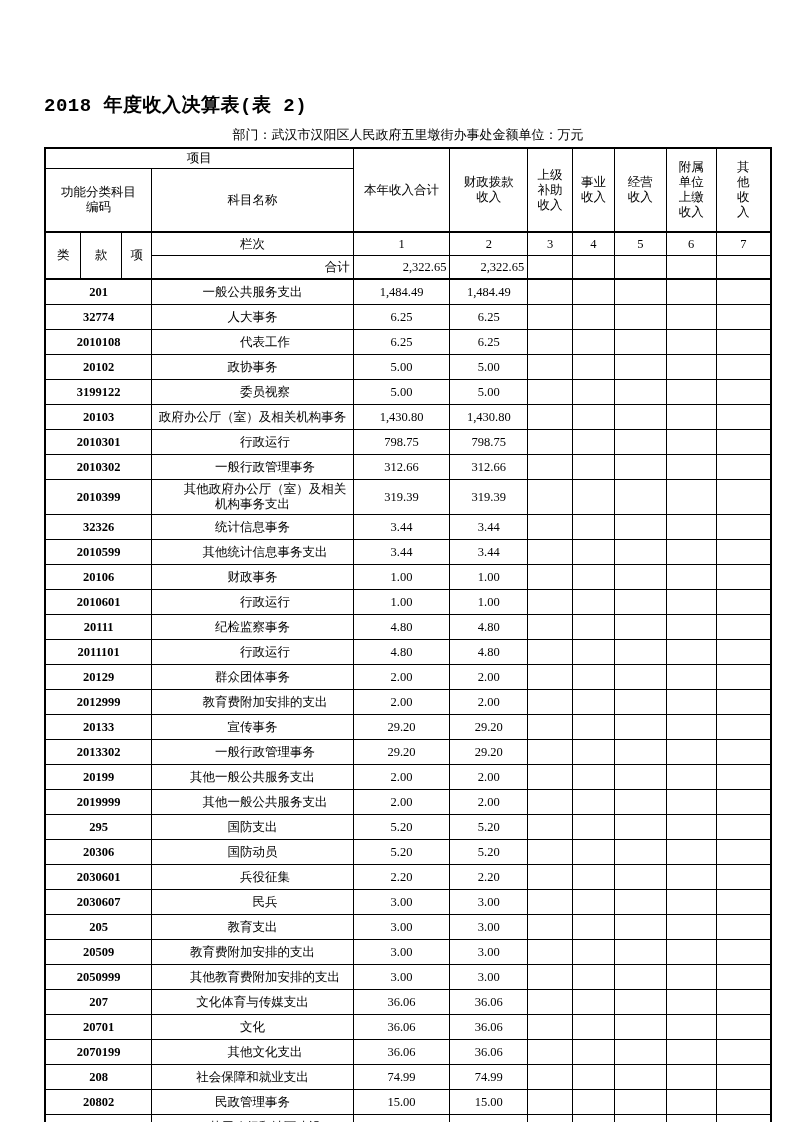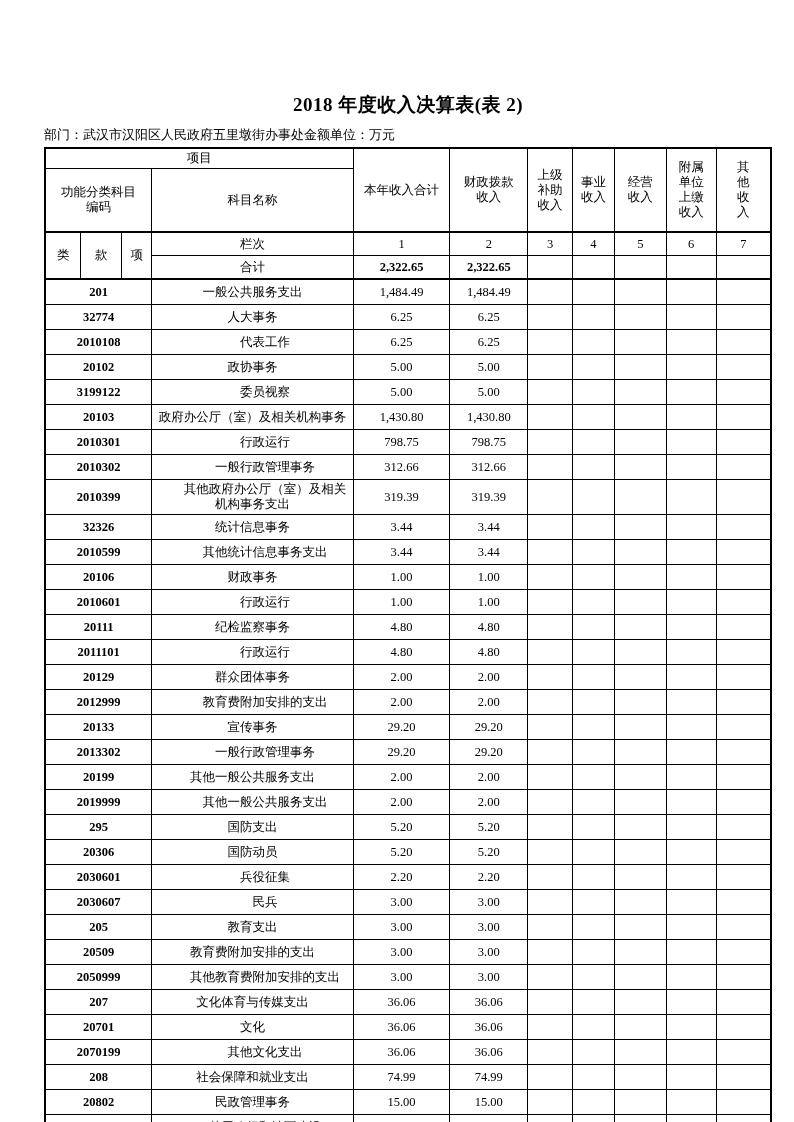--- a/index.html
+++ b/index.html
@@ -13,31 +13,30 @@
   }
   .page {
     position: relative;
     width: 794px;
     height: 1122px;
     box-sizing: border-box;
     padding: 92px 22px 0 44px;
   }
   .title {
     width: 728px;
-    text-align: center;
     font-size: 19px;
     font-weight: bold;
-    font-family: Liberation Serif, serif;
+    font-family: Liberation Mono, monospace;
     margin: 0 0 8px 0;
     letter-spacing: 0.5px;
   }
   .meta-row {
     width: 728px;
     display: flex;
-    justify-content: flex-start;
+    justify-content: center;
     align-items: flex-end;
     font-size: 13px;
     margin-bottom: 3px;
   }
   table.report {
     width: 728px;
     border-collapse: collapse;
     table-layout: fixed;
     border: 2px solid #000;
   }
@@ -47,33 +46,33 @@
     line-height: 15px;
     padding: 2px 3px;
     text-align: center;
     vertical-align: middle;
     overflow: hidden;
     word-break: break-all;
   }
   tr.row-project td { height: 15px; }
   tr.row-groups td  { height: 58px; }
   tr.lanci-row td   { height: 18px; }
-  tr.total-row td   { height: 18px; }
+  tr.total-row td   { height: 18px; text-align: right; }
   tbody td          { height: 20px; }
 
   
   tr.lanci-row td { border-top: 2px solid #000; }
   tr.total-row td, tr.lanci-row td.kkx { border-bottom: 2px solid #000; }
 
   td.vh { white-space: pre-line; line-height: 16px; }
   td.num { text-align: right; padding-right: 7px; }
   td.code { text-align: left; padding-left: 5px; font-weight: bold; }
   td.name { text-align: left; padding-left: 6px; }
   td.name.indent { text-indent: 2em; }
-  tr.total-row td.num { font-weight: bold; }
+  tr.total-row td.num { font-weight: normal; }
 </style>
 </head>
 <body>
 
 <div class="page">
 
   <h1 class="title">2018 年度收入决算表(表 2)</h1>
 
   <div class="meta-row">
     <span>部门：武汉市汉阳区人民政府五里墩街办事处</span>

